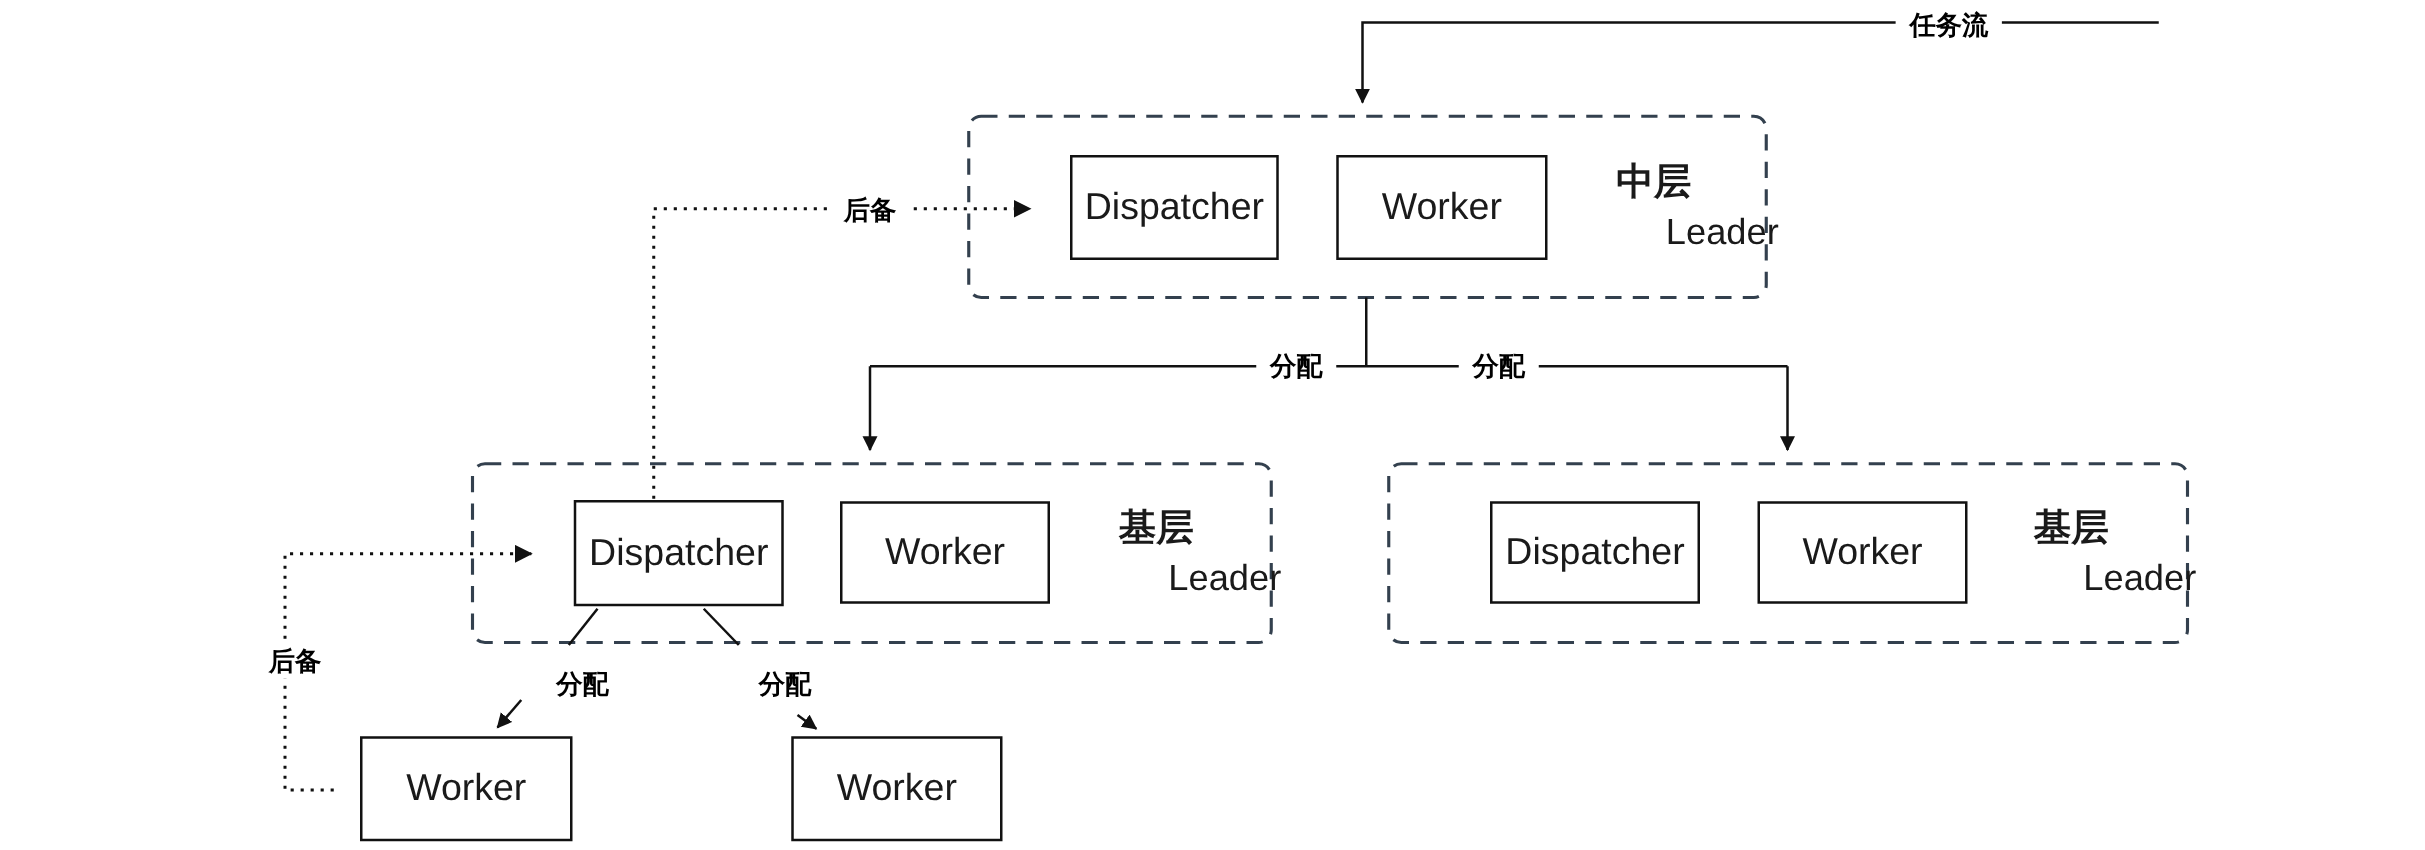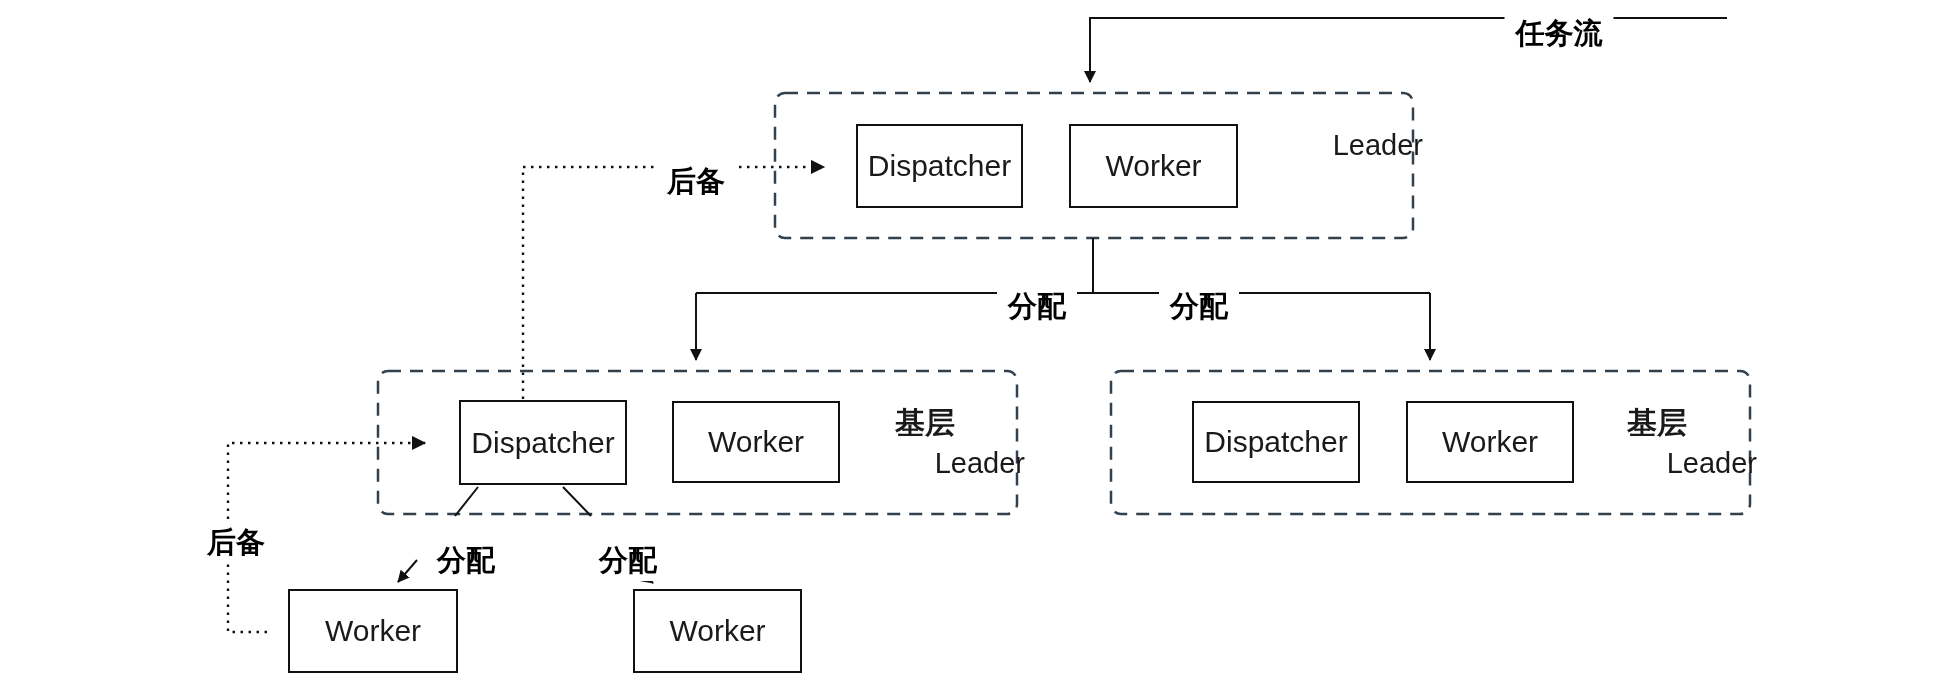--- a/index.html
+++ b/index.html
@@ -21,21 +21,21 @@
   .dashed-rect{stroke:var(--dashed_border);stroke-width:2.5;fill:none;stroke-dasharray:13 9;}
   marker path{fill:var(--line);stroke:none;}
   .node{
     position:absolute;border:2px solid var(--line);background:var(--background);
     display:flex;align-items:center;justify-content:center;
     font-size:30px;color:var(--text);box-sizing:border-box;margin-left:20px;
   }
   .line-label{
     position:absolute;transform:translate(-50%,-50%);
     background:var(--background);color:var(--label_text);
-    font-size:29px;font-weight:700;padding:0 11px;white-space:nowrap;margin-top:14px;
+    font-size:21px;font-weight:700;padding:0 11px;white-space:nowrap;
   }
   .group-label{
     position:absolute;width:200px;text-align:center;color:var(--text);
     line-height:41px;font-size:29px;
   }
   .group-label .cn{font-weight:700;font-size:30px;display:block;}
   .group-label .en{font-weight:400;display:block;text-align:right;}
 </style>
 </head>
 <body>
@@ -66,20 +66,21 @@
 
     <path class="solid-line" d="M478 487 L455 516"></path>
     <path class="solid-line" d="M563 487 L591 516"></path>
     <path class="solid-line" d="M417 560 L398 582" marker-end="url(#arrow)"></path>
     <path class="solid-line" d="M638 572 L653 583" marker-end="url(#arrow)"></path>
   </svg>
 
   <div class="node" style="left:836px;top:124px;width:167px;height:84px;">Dispatcher</div>
   <div class="node" style="left:1049px;top:124px;width:169px;height:84px;">Worker</div>
   <div class="group-label" style="left:1223px;top:125px;">
+    <span class="cn">中层</span>
     <span class="en">Leader</span>
   </div>
 
   <div class="node" style="left:439px;top:400px;width:168px;height:85px;">Dispatcher</div>
   <div class="node" style="left:652px;top:401px;width:168px;height:82px;">Worker</div>
   <div class="group-label" style="left:825px;top:402px;">
     <span class="cn">基层</span>
     <span class="en">Leader</span>
   </div>
 

